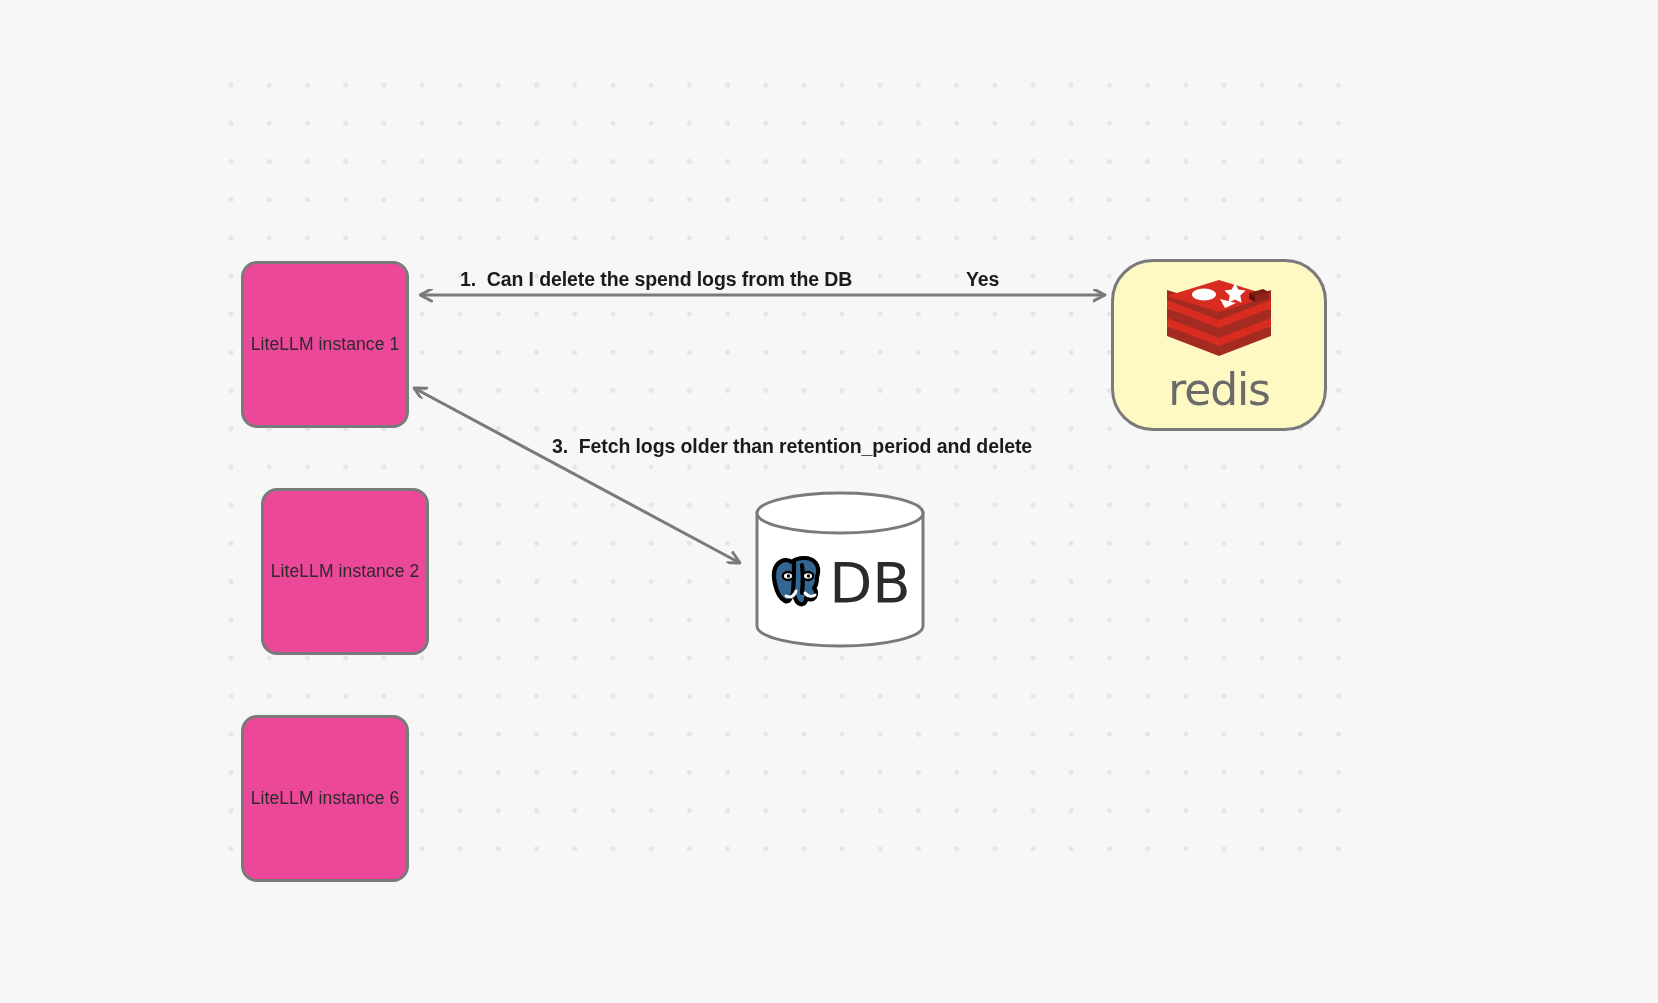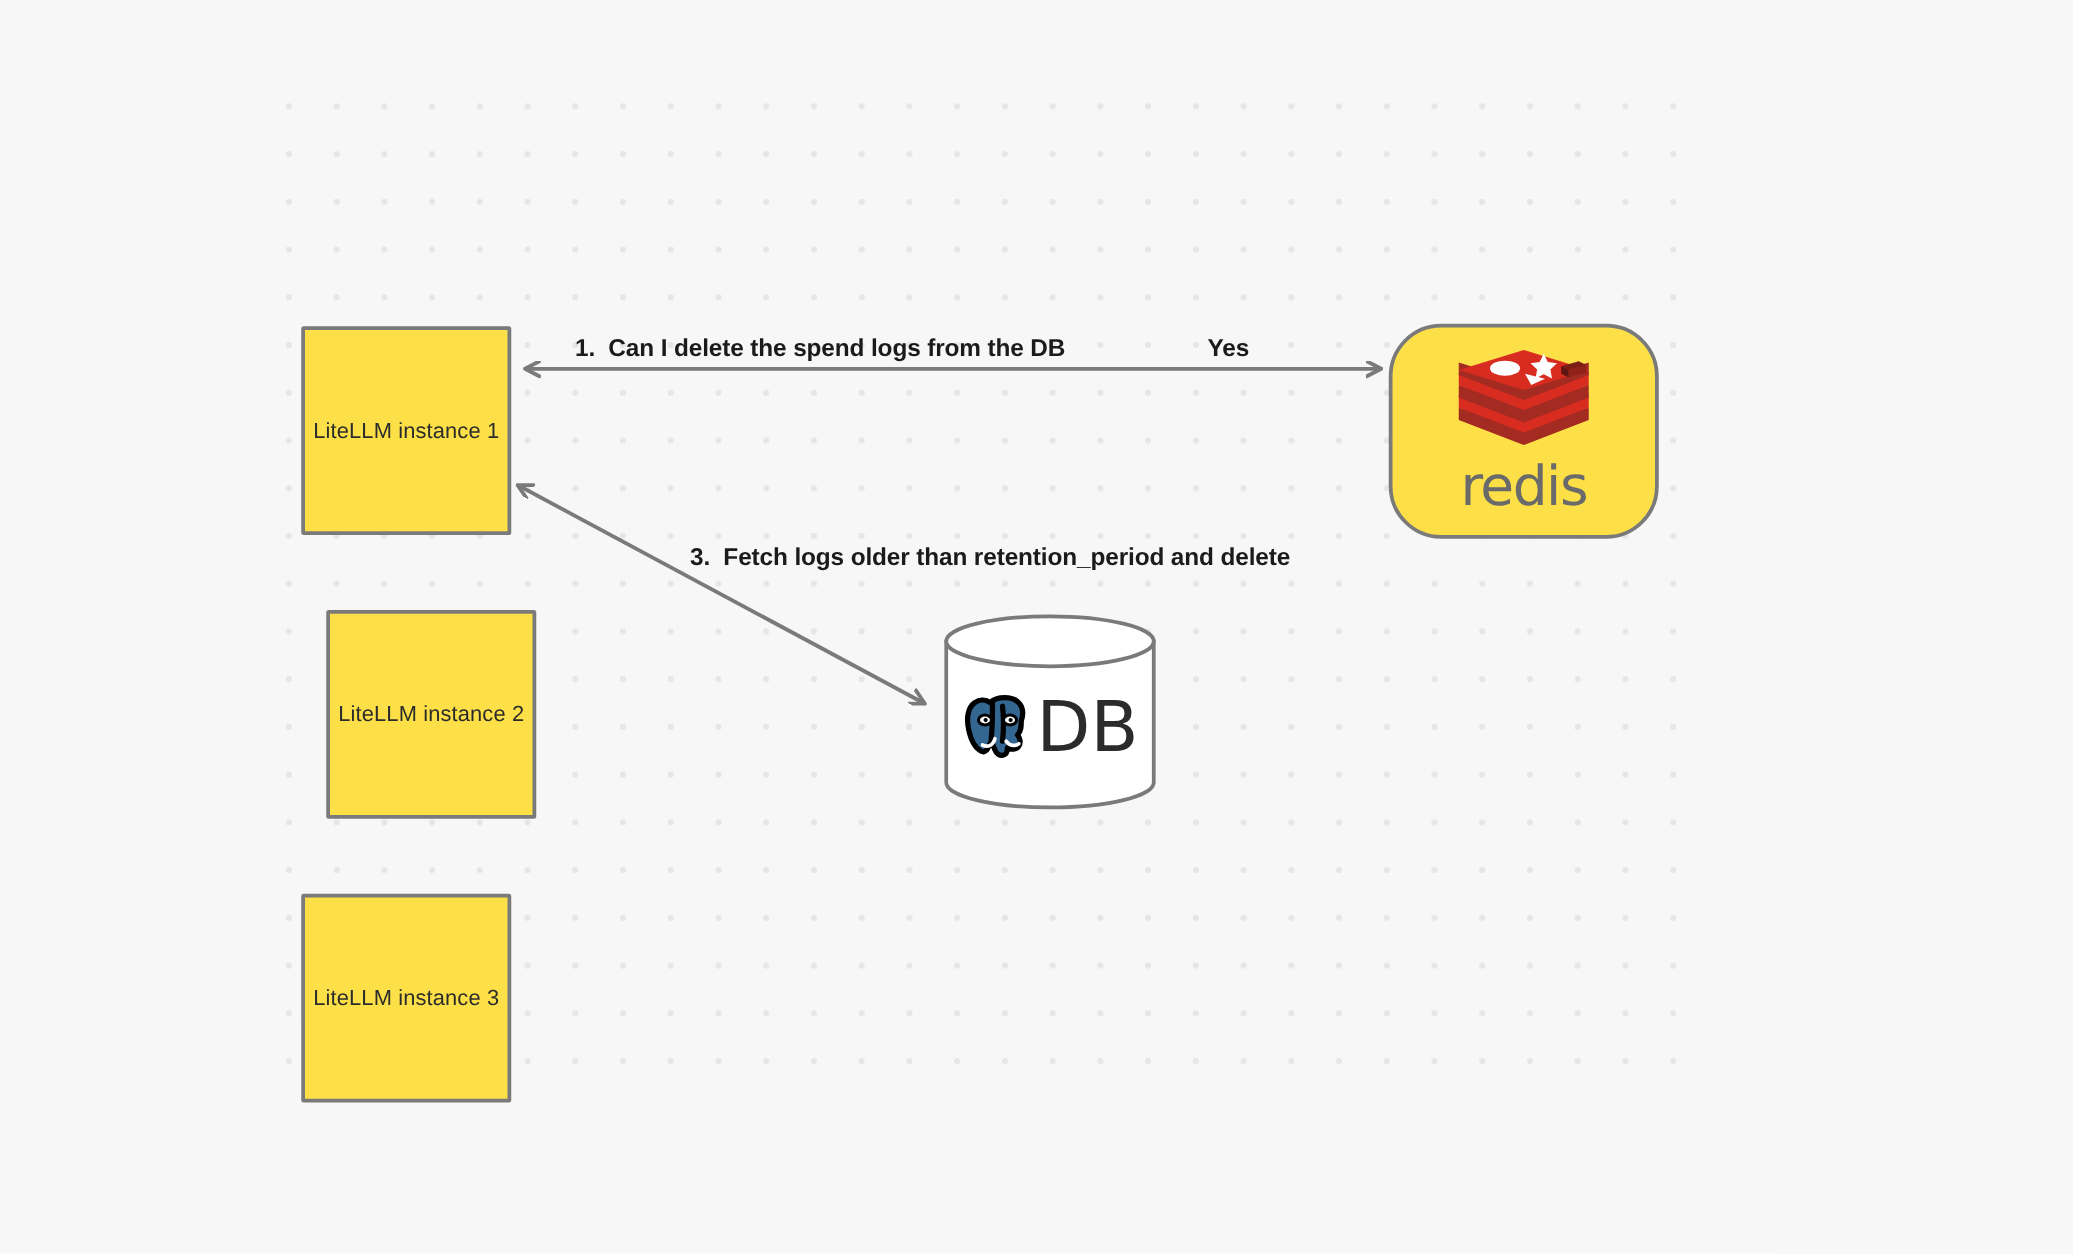--- a/index.html
+++ b/index.html
@@ -25,42 +25,42 @@
     top: 54px;
     width: 1160px;
     height: 824px;
     background-image: radial-gradient(#e6e6e7 2.3px, rgba(0,0,0,0) 2.4px);
     background-size: 38.2px 38.2px;
     background-position: 12px 12px;
     pointer-events: none;
   }
   .node-box {
     position: absolute;
-    background: #fde047;
+    background: #ec4899;
     border: 3px solid #7a7a7a;
-    border-radius: 2px;
+    border-radius: 16px;
     box-sizing: border-box;
     display: flex;
     align-items: center;
     justify-content: center;
   }
   .node-label {
     font-size: 17.5px;
     color: #2b2b2b;
     font-family: "Liberation Sans", sans-serif;
     letter-spacing: 0.1px;
     white-space: nowrap;
   }
   #redis-node {
     position: absolute;
     left: 1111px;
     top: 259px;
     width: 216px;
     height: 172px;
-    background: #fde047;
+    background: #fef9c3;
     border: 3px solid #7a7a7a;
     border-radius: 42px;
     box-sizing: border-box;
     display: flex;
     flex-direction: column;
     align-items: center;
     justify-content: center;
   }
   #redis-logo-wrap {
     display: flex;
@@ -148,21 +148,21 @@
 
   <div class="node-box" style="left:241px; top:261px; width:168px; height:167px;">
     <span class="node-label">LiteLLM instance 1</span>
   </div>
 
   <div class="node-box" style="left:241px; top:488px; width:168px; height:167px;margin-left:20px;">
     <span class="node-label">LiteLLM instance 2</span>
   </div>
 
   <div class="node-box" style="left:241px; top:715px; width:168px; height:167px;">
-    <span class="node-label">LiteLLM instance 3</span>
+    <span class="node-label">LiteLLM instance 6</span>
   </div>
 
   <div id="redis-node">
     <div id="redis-logo-wrap">
       <svg width="112" height="84" viewBox="0 0 112 84">
 
         <path d="M56 62 L108 46 L108 56 L56 76 L4 56 L4 46 Z" fill="#a32b21"></path>
         <path d="M56 52 L108 36 L108 46 L56 66 L4 46 L4 36 Z" fill="#d82c20"></path>
 
         <path d="M56 44 L108 28 L108 38 L56 58 L4 38 L4 28 Z" fill="#a32b21"></path>

